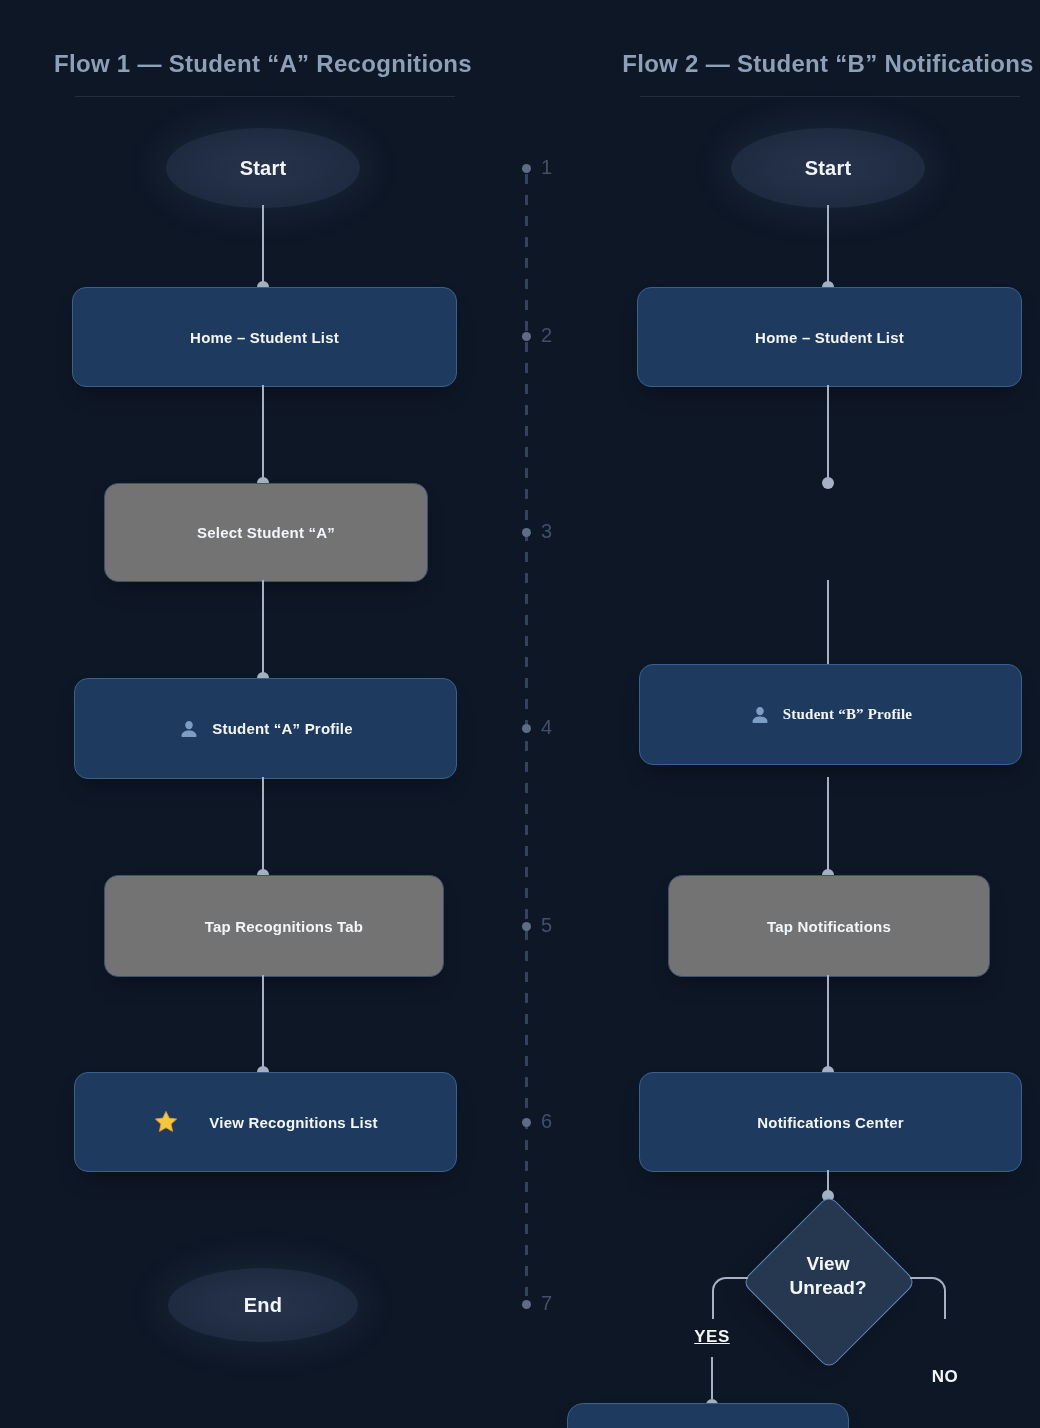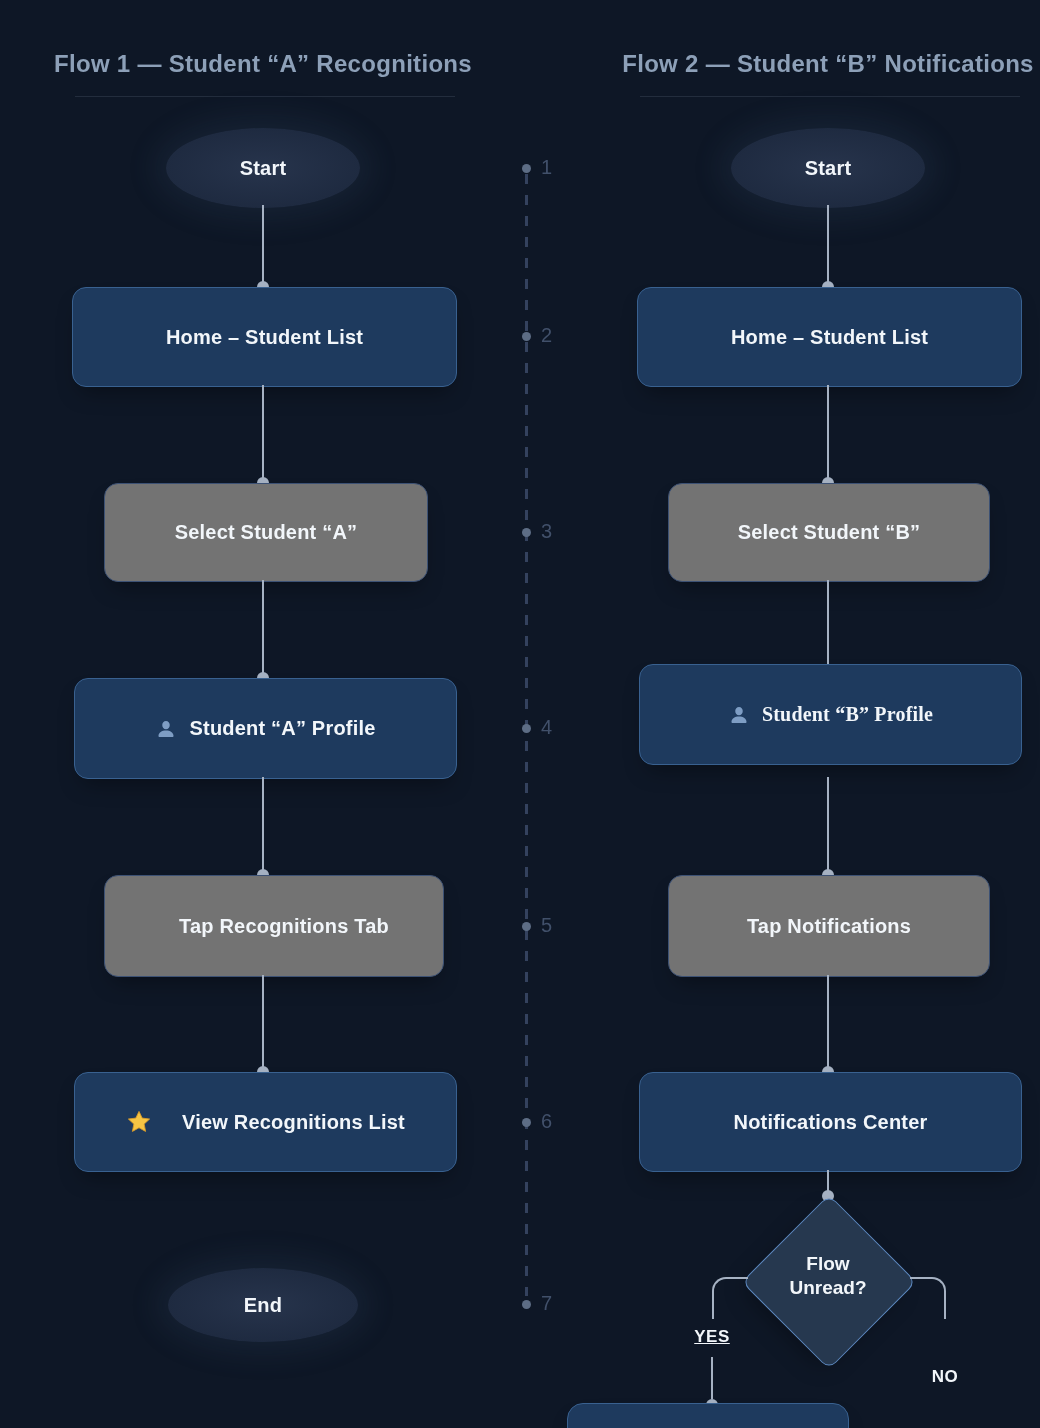--- a/index.html
+++ b/index.html
@@ -15,21 +15,21 @@
   .pill{
     position:absolute;border-radius:50%;
     background:radial-gradient(ellipse at center,#27344c 0%,#1e2a40 72%,#1b2538 100%);
     box-shadow:0 0 28px 12px rgba(62,84,120,.16);
     display:flex;align-items:center;justify-content:center;
     color:#f2f6fa;font-size:20px;font-weight:700;letter-spacing:.2px;
   }
   .node{
     position:absolute;border-radius:14px;
     display:flex;align-items:center;justify-content:center;gap:12px;
-    color:#f2f6fa;font-size:20px;font-weight:700;letter-spacing:.2px;
+    color:#f2f6fa;font-size:15px;font-weight:700;letter-spacing:.2px;
     box-shadow:0 12px 22px -8px rgba(0,0,0,.38);
   }
   .node.primary{background:#1e3a5e;border:1.5px solid #396190;}
   .node.secondary{background:#737373;border:1.5px solid #3c5174;}
   .vline{position:absolute;width:2px;background:#a6b2c3;}
   .cdot{position:absolute;width:12px;height:12px;border-radius:50%;background:#a6b2c3;}
   .dashline{
     position:absolute;width:3px;
     background:repeating-linear-gradient(to bottom,#34425e 0 10px,transparent 10px 21px);
   }
@@ -137,23 +137,20 @@
   <div class="vline" style="left:827px;top:205px;height:82px;"></div>
   <div class="cdot" style="left:822px;top:281px;"></div>
 
   <div class="node primary" style="left:637px;top:287px;width:383px;height:98px;">
     <span>Home – Student List</span>
   </div>
 
   <div class="vline" style="left:827px;top:385px;height:98px;"></div>
   <div class="cdot" style="left:822px;top:477px;"></div>
 
-  <div class="node secondary" style="left:668px;top:483px;width:320px;height:97px;">
-    <span>Select Student “B”</span>
-  </div>
 
   <div class="vline" style="left:827px;top:580px;height:98px;"></div>
   <div class="cdot" style="left:822px;top:672px;"></div>
 
   <div class="node primary" style="left:639px;top:664px;width:381px;height:99px;font-family:Liberation Serif, serif;">
     <span class="icon">
       <svg width="22" height="22" viewBox="0 0 24 24">
           <path d="M12 3.2c2.4 0 4.1 2 4.1 4.5S14.4 12.4 12 12.4 7.9 10.2 7.9 7.7 9.6 3.2 12 3.2z M3.8 19.6c0-4 3.7-6.1 8.2-6.1s8.2 2.1 8.2 6.1c0 .7-.5 1.2-1.2 1.2H5c-.7 0-1.2-.5-1.2-1.2z" fill="#7e9dc4"></path>
         </svg>
     </span>
@@ -172,21 +169,21 @@
 
   <div class="node primary" style="left:639px;top:1072px;width:381px;height:98px;">
     <span>Notifications Center</span>
   </div>
 
   <div class="vline" style="left:827px;top:1170px;height:26px;"></div>
   <div class="cdot" style="left:822px;top:1190px;"></div>
 
   <div class="diamond" style="left:767px;top:1220px;"></div>
   <div class="diamond-label" style="left:758px;top:1252px;">
-    <div>Flow</div>
+    <div>View</div>
     <div>Unread?</div>
   </div>
 
   <div class="elbow-left" style="left:712px;top:1277px;width:34px;height:40px;"></div>
   <div class="branch-label" style="left:682px;top:1327px;text-decoration:underline;">YES</div>
   <div class="vline" style="left:711px;top:1357px;height:42px;"></div>
   <div class="cdot" style="left:706px;top:1399px;"></div>
 
   <div class="elbow-right" style="left:910px;top:1277px;width:34px;height:40px;"></div>
   <div class="branch-label" style="left:915px;top:1327px;margin-top:40px;">NO</div>

